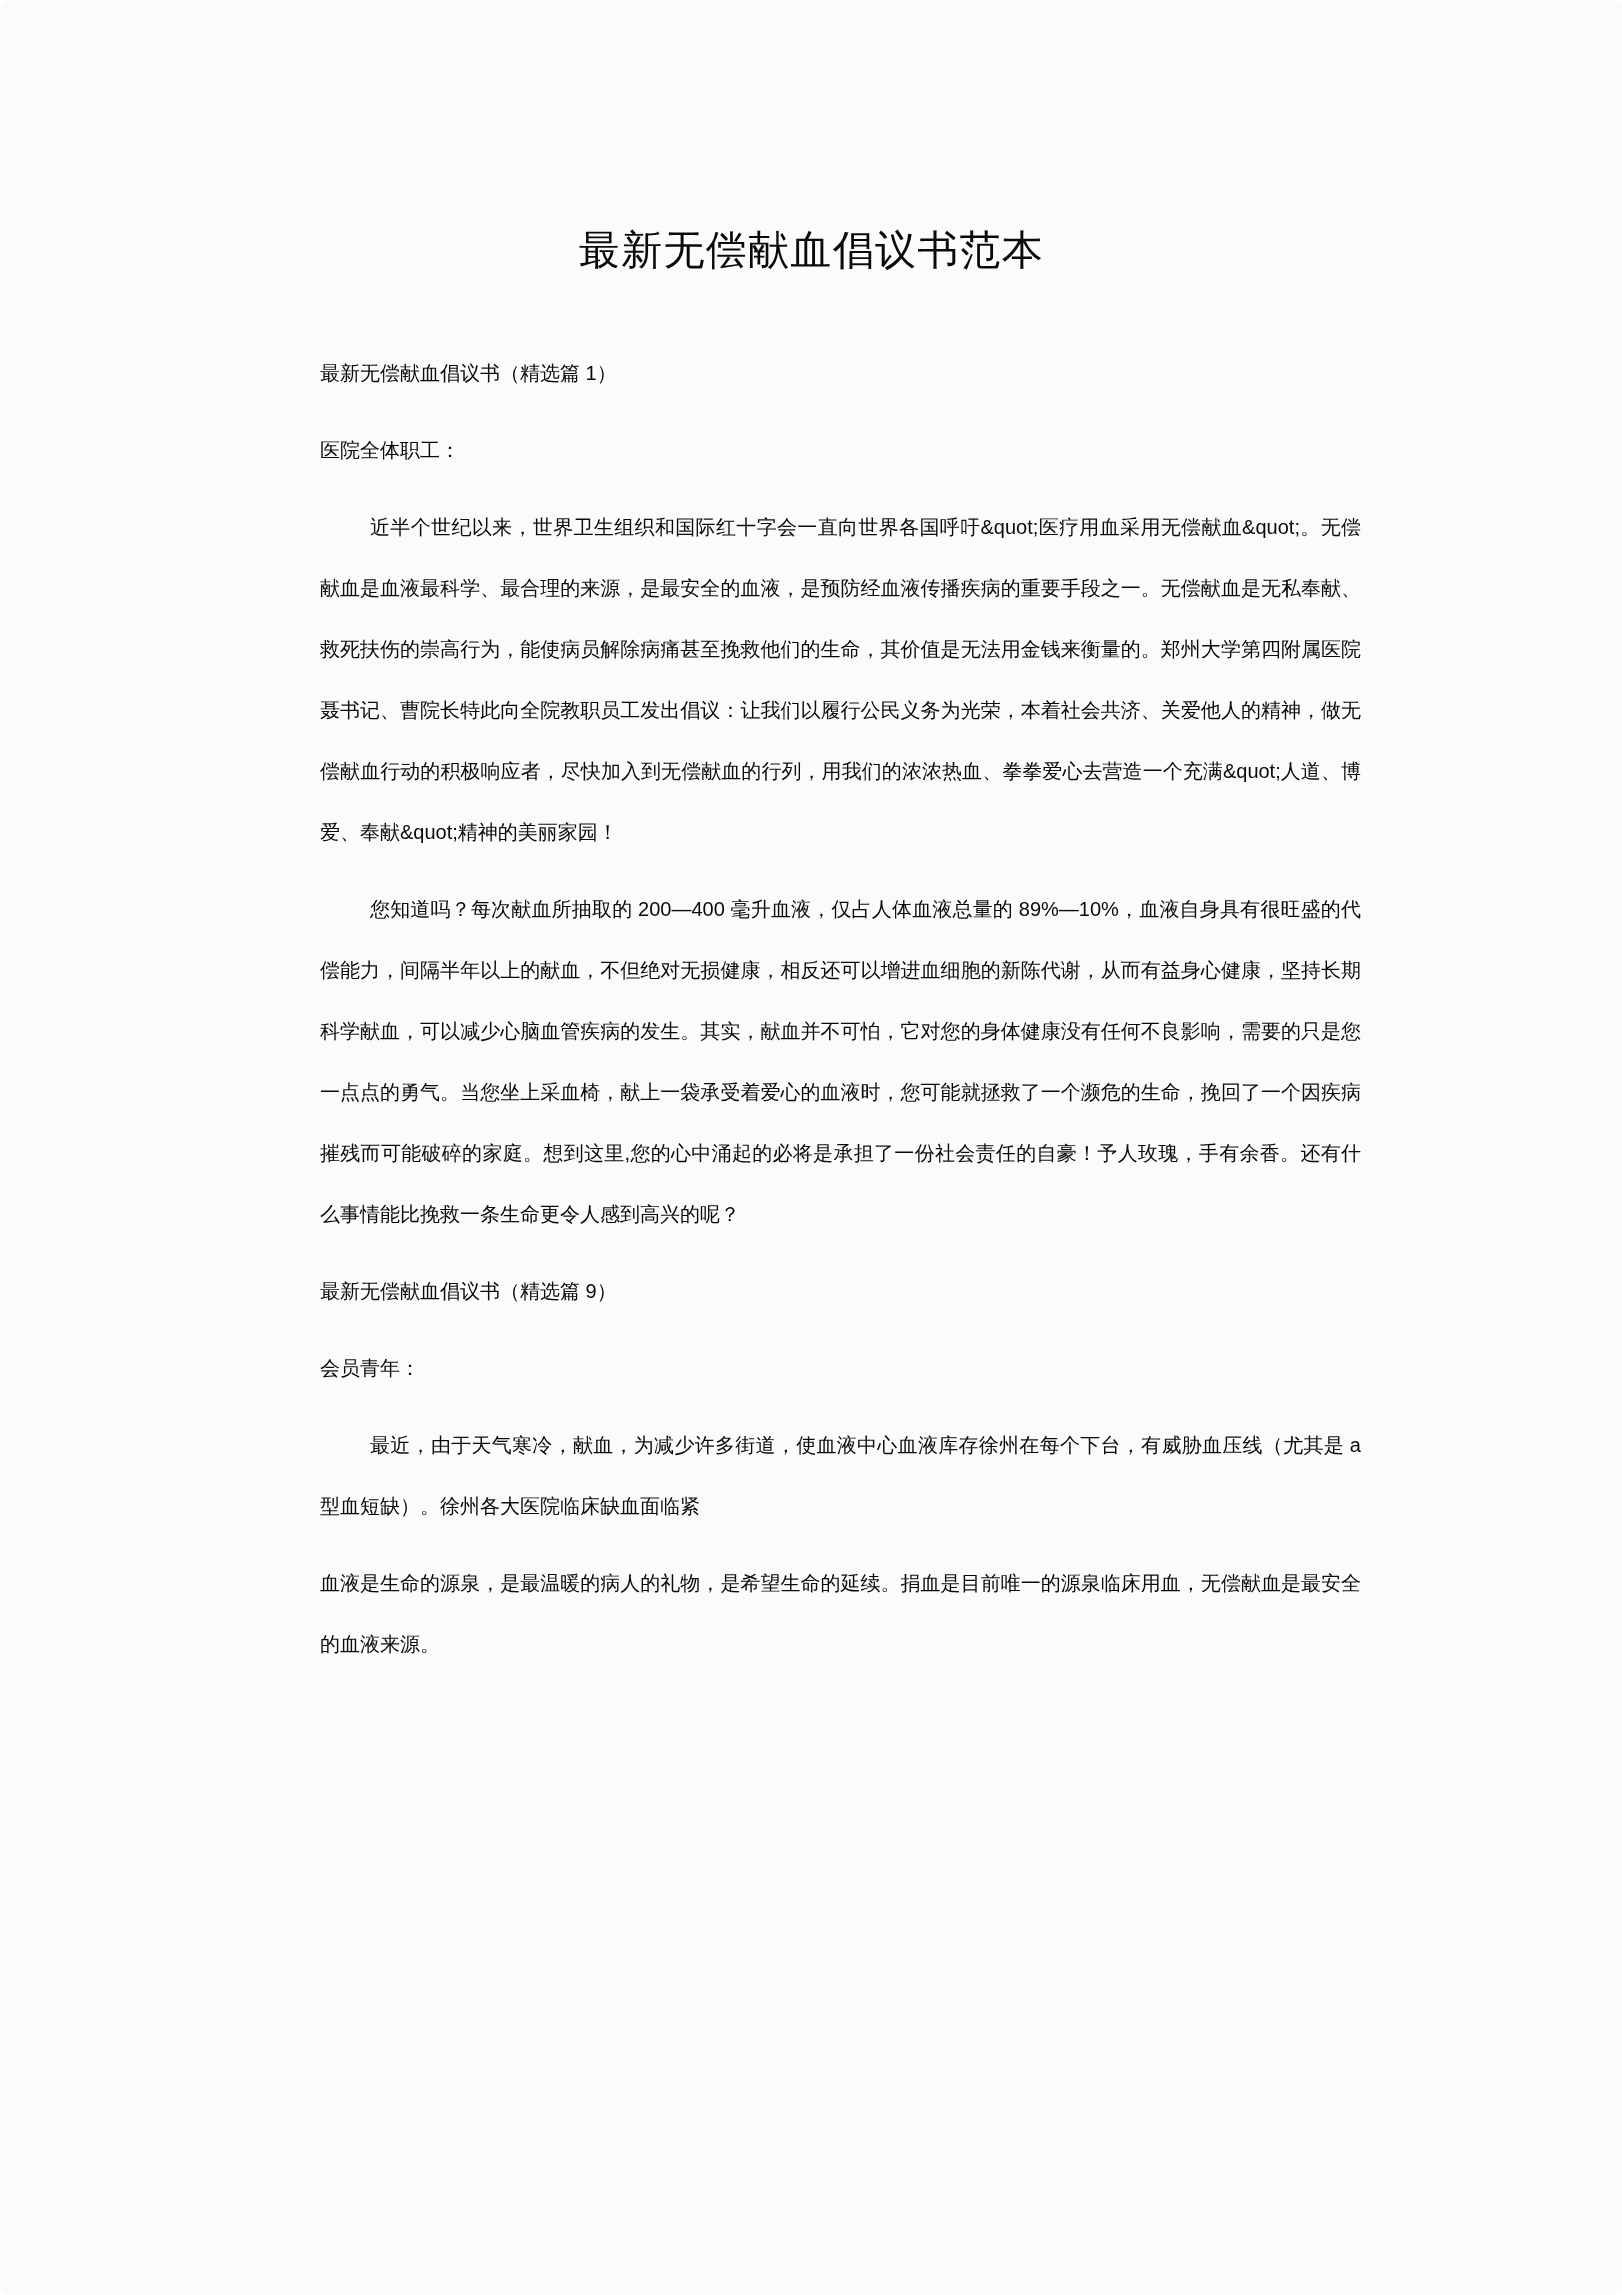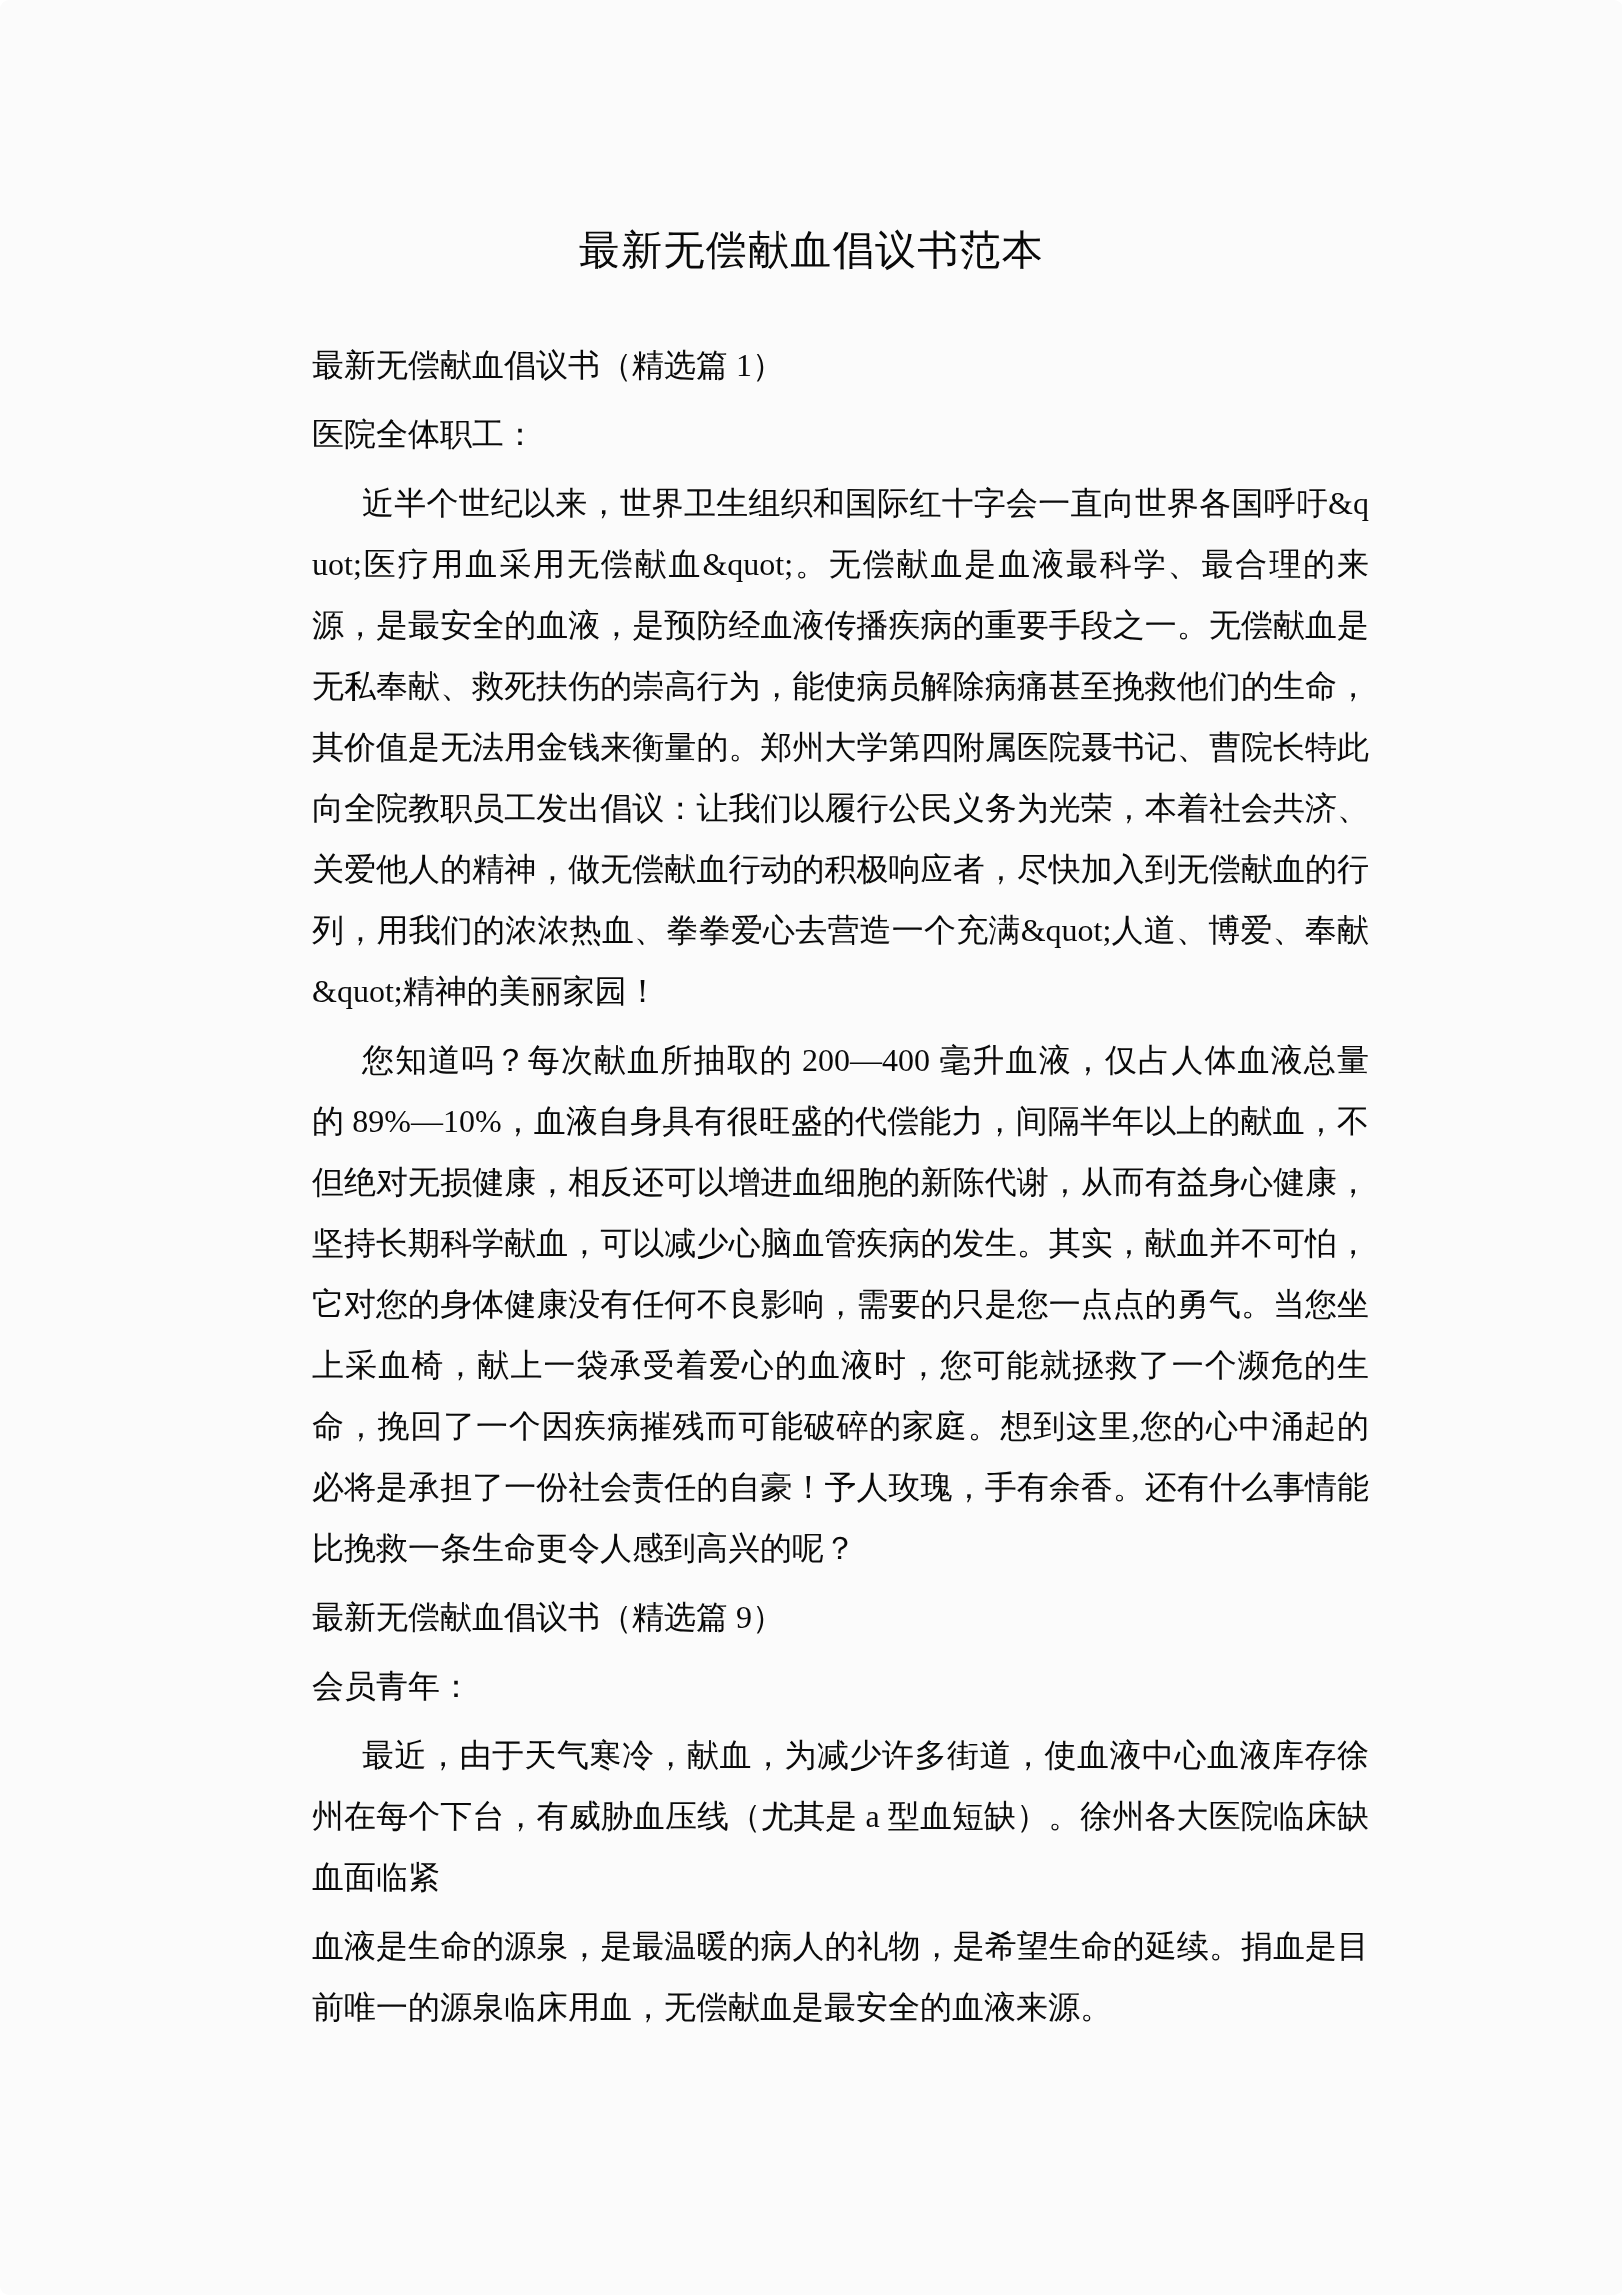--- a/index.html
+++ b/index.html
@@ -8,21 +8,21 @@
     padding: 0;
     background: #ffffff;
   }
   .page {
     position: relative;
     width: 1623px;
     height: 2295px;
     background: #fbfbfb;
     box-sizing: border-box;
     overflow: hidden;
-    font-family: Liberation Serif, serif;
+    font-family: Liberation Sans, sans-serif;
     color: #0a0a0a;
     border-radius: 9px;
   }
 
   .doc-title {
     position: absolute;
     left: 0;
     right: 0;
     top: 196px;
     text-align: center;
@@ -34,22 +34,22 @@
   }
 
   .body-col {
     position: absolute;
     left: 304px;
     top: 327px;
     width: 1073px;
   }
 
   p.para {
-    margin: 8px;
-    font-size: 32px;
+    margin: 16px;
+    font-size: 20px;
     line-height: 61px;
     text-align: justify;
     text-justify: inter-ideograph;
     letter-spacing: 0px;
     word-break: break-all;
     white-space: normal;
   }
   p.para.indent {
     text-indent: 50px;
   }

